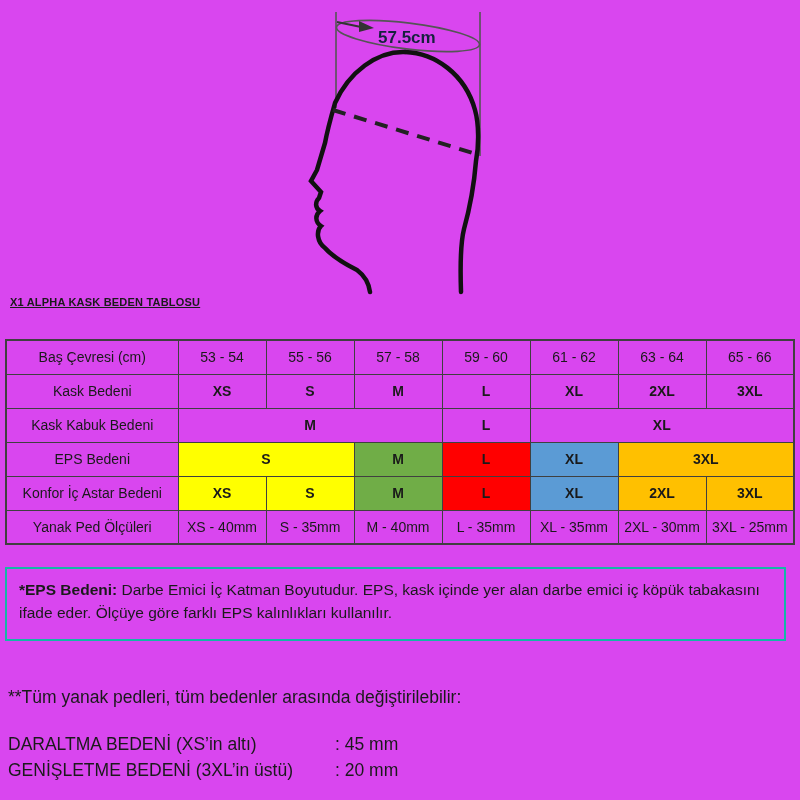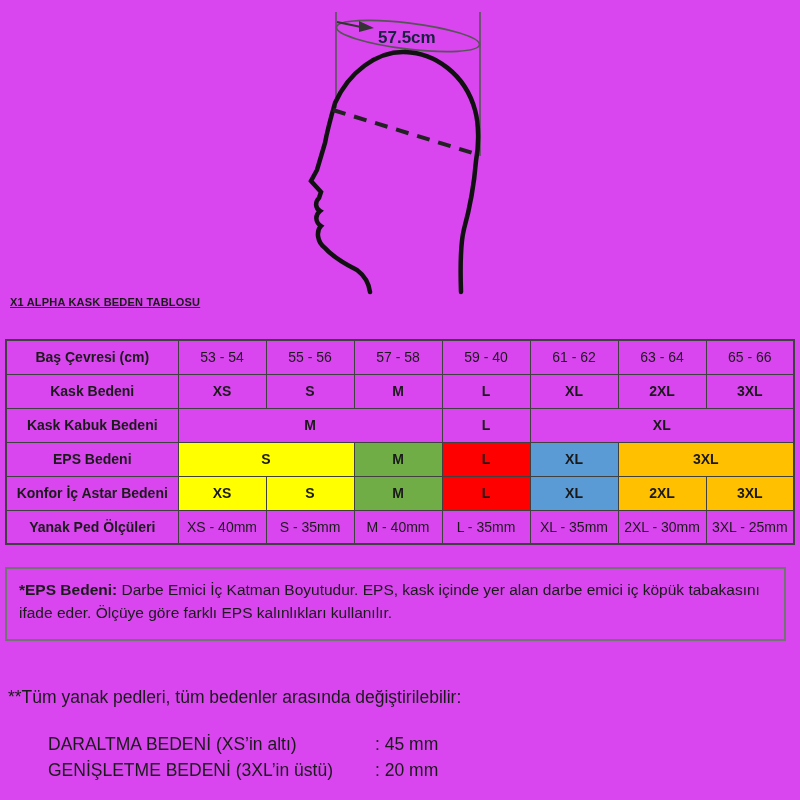--- a/index.html
+++ b/index.html
@@ -29,43 +29,43 @@
     border: 2px solid #404040;
   }
   table.size-table td {
     border: 1px solid #404040;
     height: 34px;
     text-align: center; vertical-align: middle;
     font-size: 14px;
     padding: 0 2px;
     overflow: hidden; white-space: nowrap;
   }
-  td.row-label { font-weight: bold; margin-left: 48px; }
+  td.row-label { font-weight: normal; margin-left: 48px; }
   td.bold { font-weight: bold; }
   .c-yellow { background: #FFFF00; }
   .c-green  { background: #70AD47; }
   .c-red    { background: #FF0000; }
   .c-blue   { background: #5B9BD5; }
   .c-orange { background: #FFC000; }
 
   .eps-note {
     position: absolute; left: 5px; top: 567px;
     width: 781px;
-    border: 2px solid #737373;
+    border: 2px solid #14b8a6;
     padding: 9px 12px 14px 12px;
     font-size: 15.5px; line-height: 1.5;
   }
   .eps-note b { font-weight: bold; }
 
   .note-line { position: absolute; left: 8px; font-size: 17.5px; }
   .note-1 { top: 661px; }
   .note-2 { top: 687px; }
   .adjust-1 { top: 734px; }
   .adjust-2 { top: 760px; }
-  .adjust-label { display: inline-block; min-width: 327px; margin-left: 40px; }
+  .adjust-label { display: inline-block; min-width: 327px; }
 </style>
 </head>
 <body>
 
 <div class="page">
 
   <svg class="head-diagram" width="280" height="300" viewBox="0 0 280 300">
     <line x1="71" y1="12" x2="71" y2="108" stroke="#555" stroke-width="1.6"></line>
     <line x1="215" y1="12" x2="215" y2="156" stroke="#555" stroke-width="1.6"></line>
     <ellipse cx="143" cy="36" rx="72" ry="13" fill="none" stroke="#555" stroke-width="1.6" transform="rotate(7 143 36)"></ellipse>
@@ -89,21 +89,21 @@
         <col style="width:88px">
         <col style="width:88px">
       <col style="width:88px">
     </colgroup>
     <tbody>
       <tr>
         <td class="row-label">Baş Çevresi (cm)</td>
         <td>53 - 54</td>
         <td>55 - 56</td>
         <td>57 - 58</td>
-        <td>59 - 40</td>
+        <td>59 - 60</td>
         <td>61 - 62</td>
         <td>63 - 64</td>
         <td>65 - 66</td>
       </tr>
       <tr>
         <td class="row-label">Kask Bedeni</td>
         <td class="bold">XS</td>
         <td class="bold">S</td>
         <td class="bold">M</td>
         <td class="bold">L</td>

